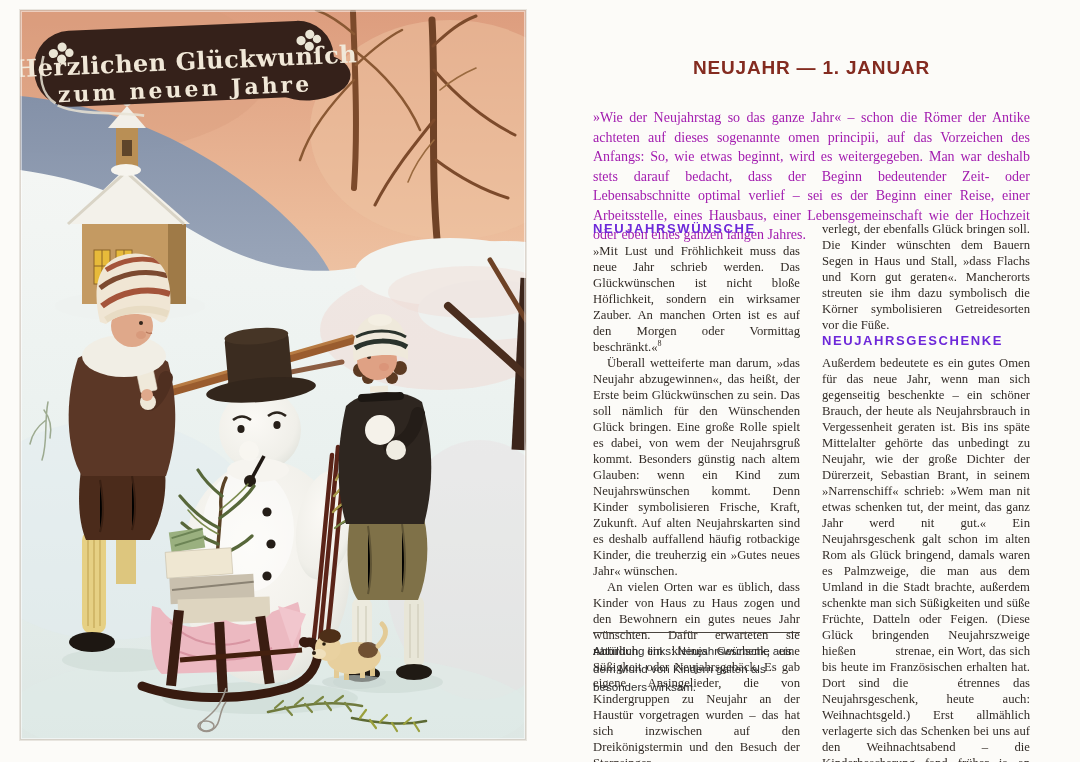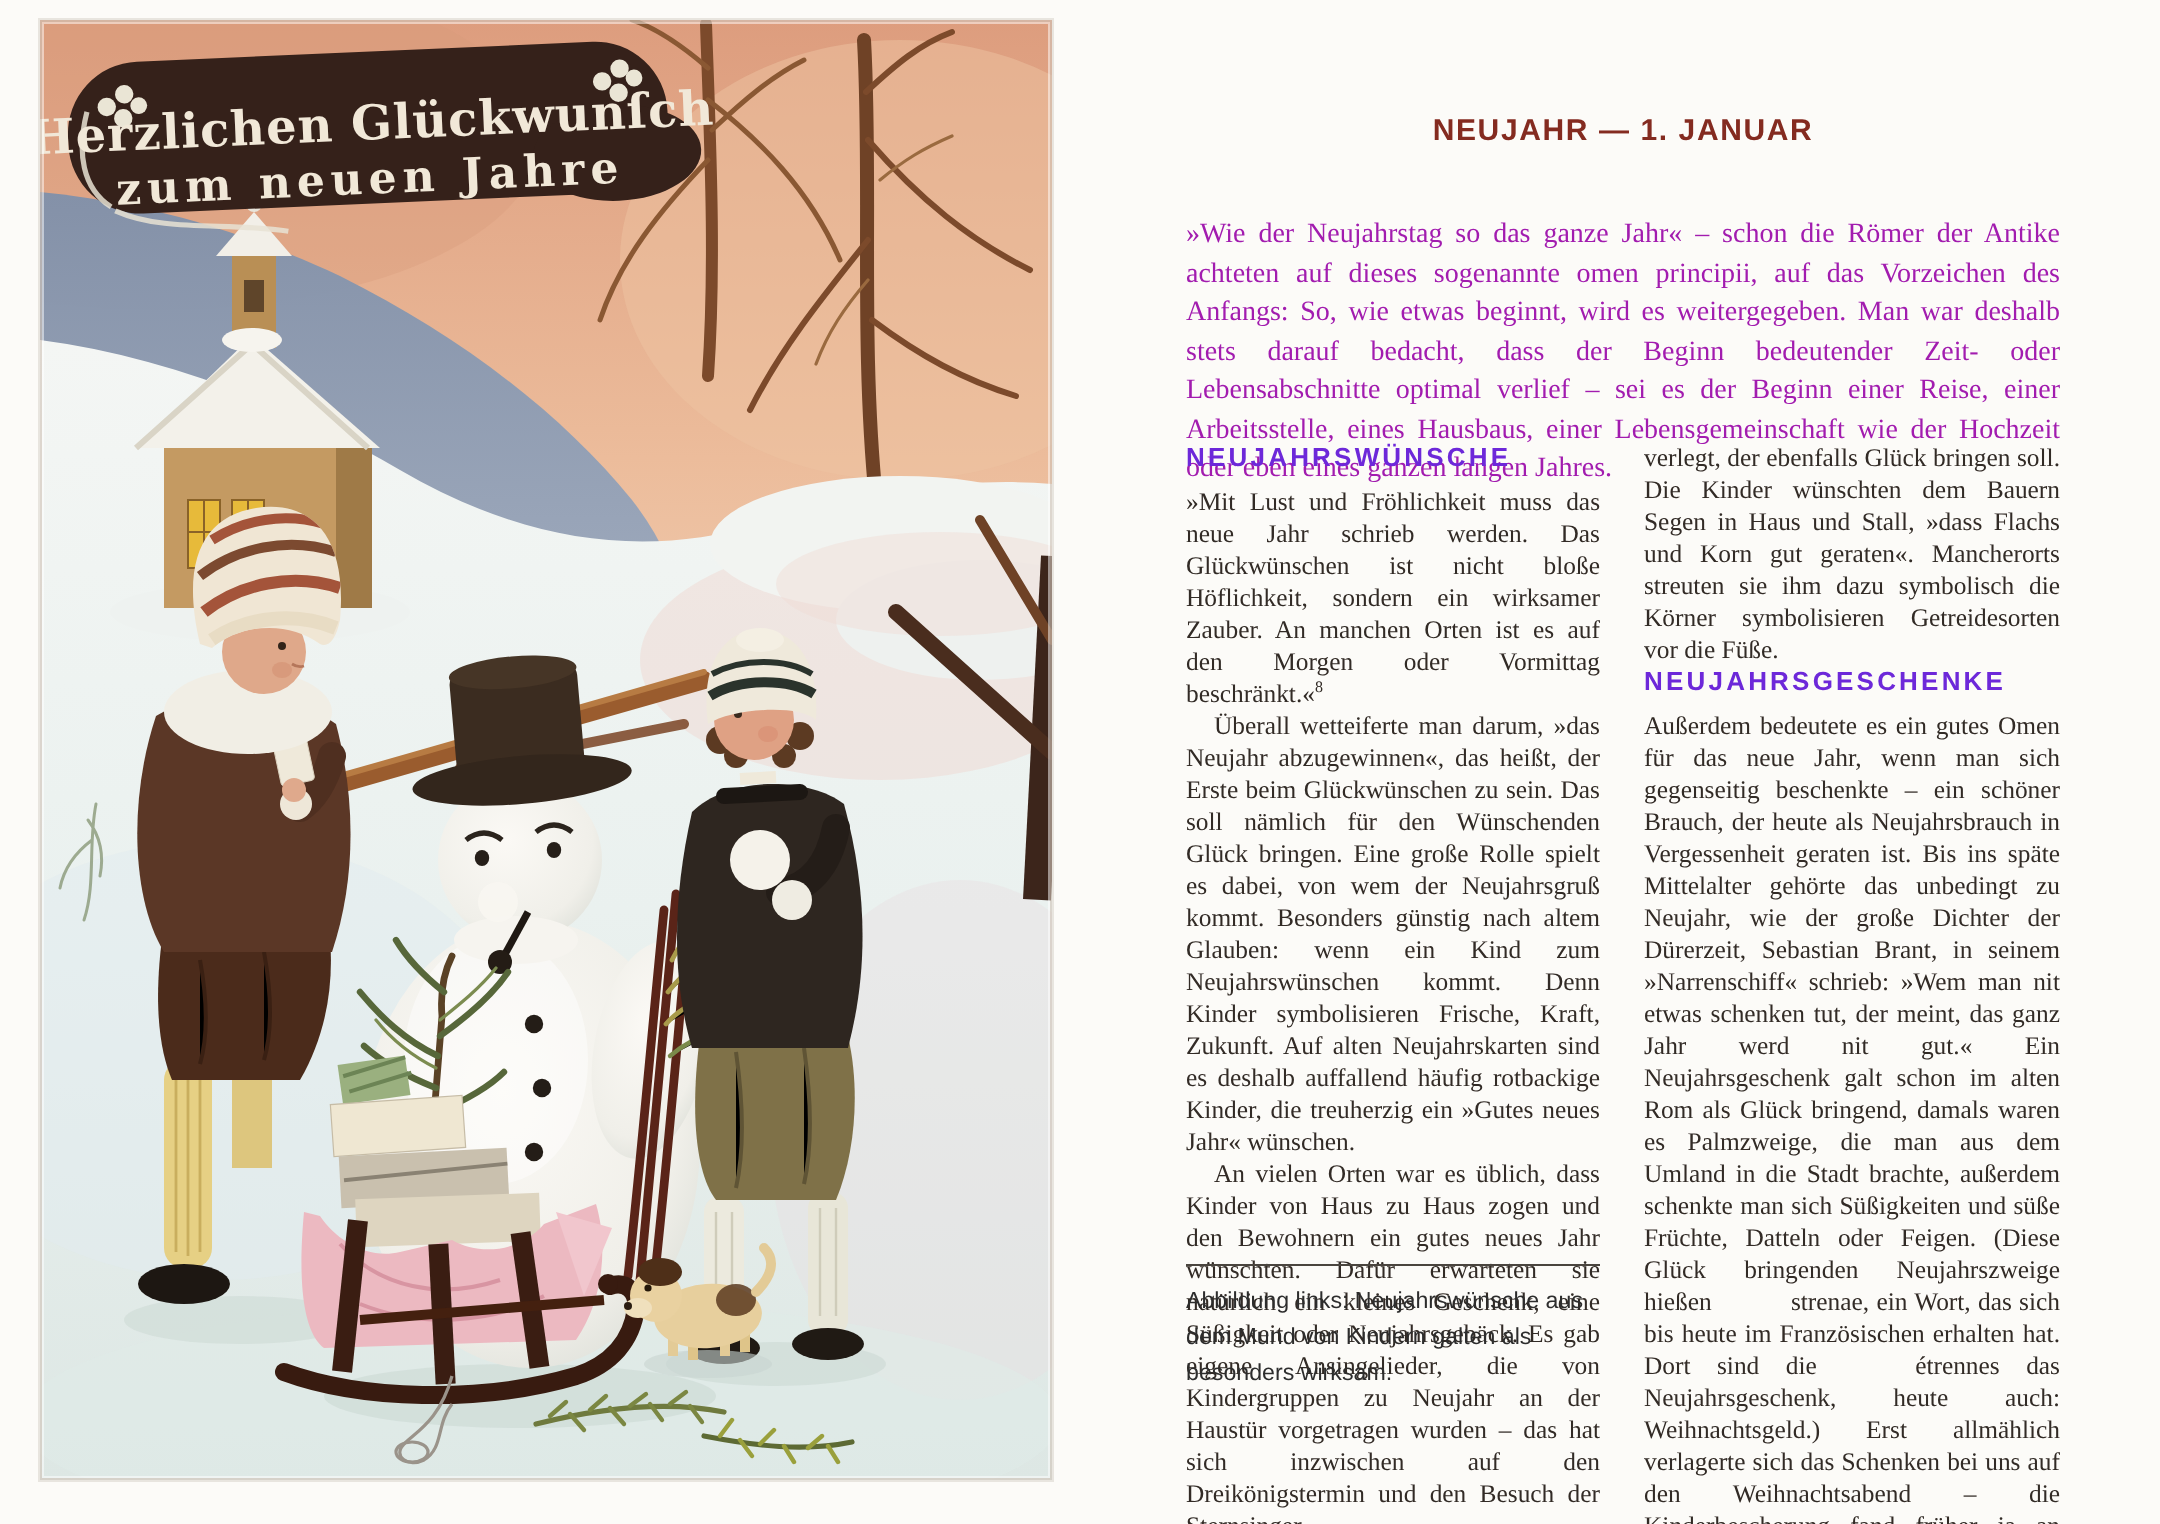--- a/index.html
+++ b/index.html
@@ -4,21 +4,21 @@
 <style>
   html,body{margin:0;padding:0;background:#e8e8e8;}
   .sheet{position:relative;width:1080px;height:762px;background:#fcfbf8;overflow:hidden;
          font-family:"Liberation Serif","DejaVu Serif",serif;color:#322b26;}
   .postcard{position:absolute;left:20px;top:10px;width:506px;height:730px;
             box-shadow:0 0 0 1px rgba(90,70,50,.12);}
   .postcard svg{display:block;}
   .right-page{position:absolute;left:593px;top:0;width:437px;height:762px;}
   .title{position:absolute;top:57px;left:0;width:100%;margin:0;text-align:center;
          font-family:"Liberation Sans","DejaVu Sans",sans-serif;font-weight:700;
-         font-size:15px;letter-spacing:.8px;color:#842b20;}
+         font-size:19px;letter-spacing:.8px;color:#842b20;}
   .intro{position:absolute;top:108px;left:0;width:437px;margin:0;
          font-size:14px;line-height:19.5px;text-align:justify;
          color:#a21caf;}
   .col{position:absolute;top:221px;}
   .col-left{left:0;width:207px;}
   .col-right{left:229px;width:208px;}
   .colhead{margin:0 0 7px 0;font-family:Liberation Sans, sans-serif;
            font-weight:700;font-size:13px;letter-spacing:1.6px;color:#6d28d9;}
   .colhead.second{}
   .col p{margin:0;font-size:12.7px;line-height:16px;text-align:justify;hyphens:auto;}

